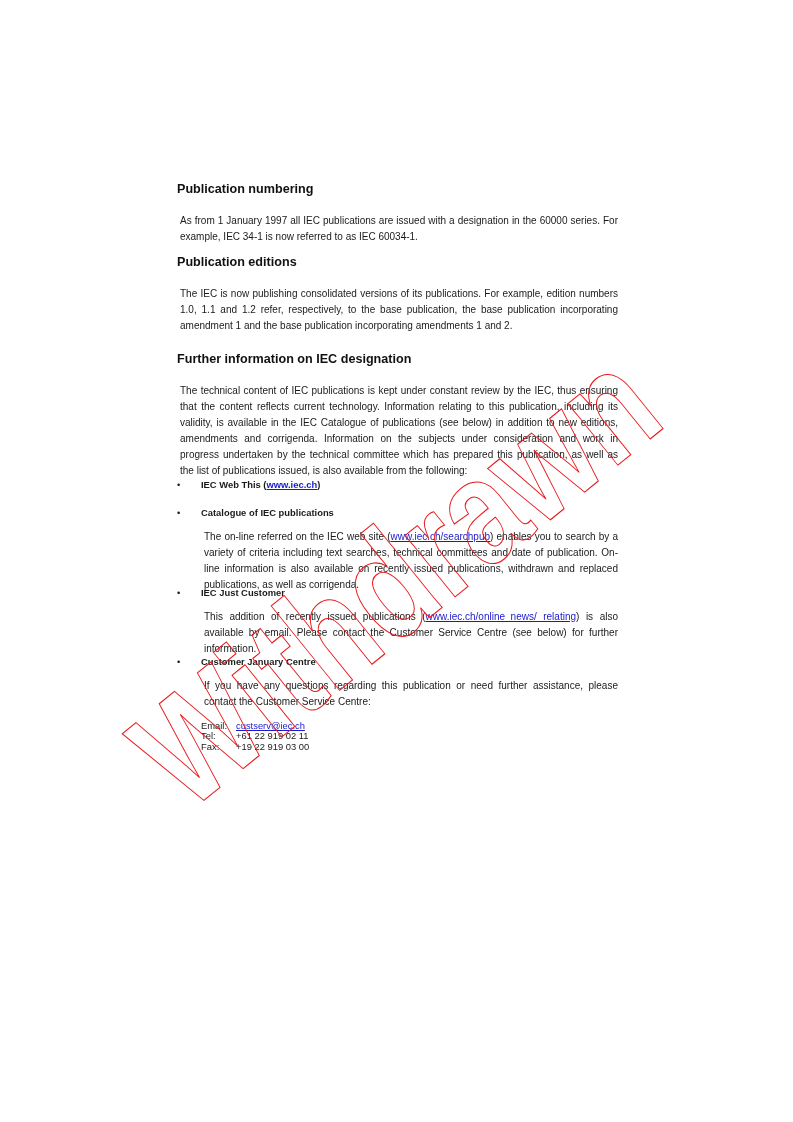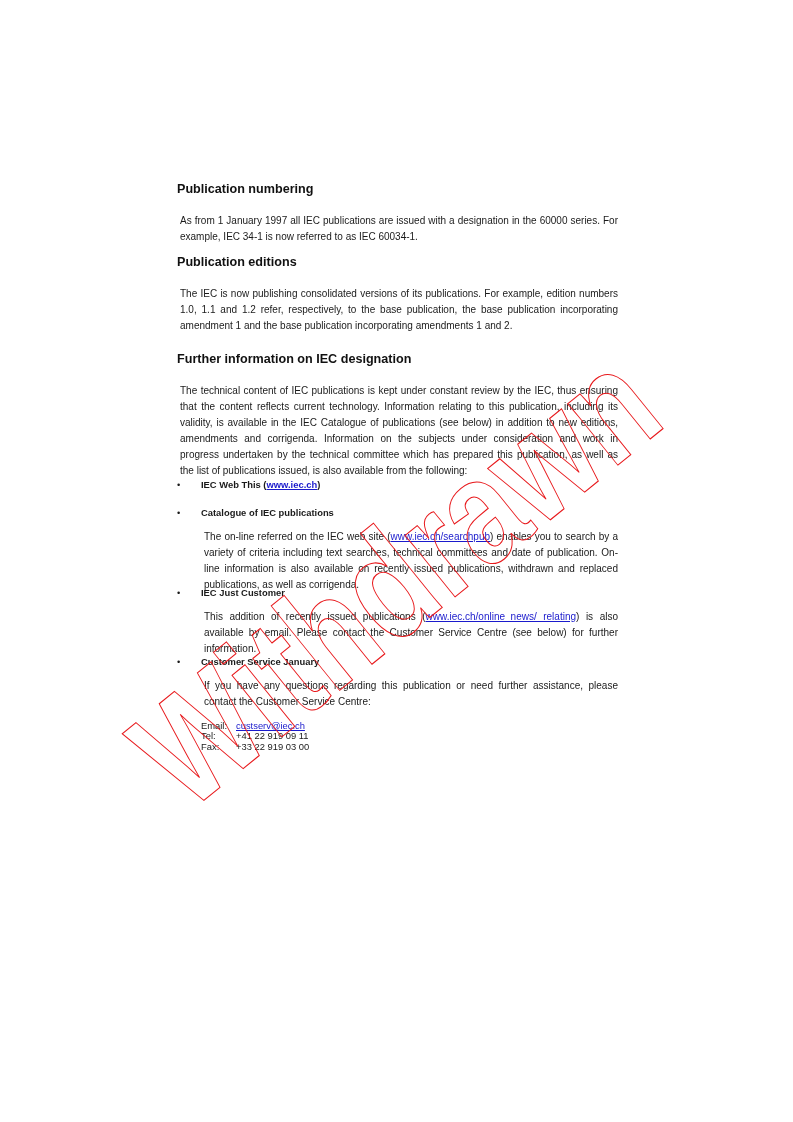--- a/index.html
+++ b/index.html
@@ -52,36 +52,36 @@
     </div>
 
     <div class="bullet" style="top:407px;">
       <span class="dot">•</span>
       <span class="btitle">IEC Just Customer</span>
       <p class="bbody"><span>This addition of recently issued publications (</span><a class="lnk">www.iec.ch/online_news/ relating</a><span>) is also available by email. Please contact the Customer Service Centre (see below) for further information.</span></p>
     </div>
 
     <div class="bullet" style="top:476px;">
       <span class="dot">•</span>
-      <span class="btitle">Customer Service January</span>
+      <span class="btitle">Customer January Centre</span>
       <p class="bbody">If you have any questions regarding this publication or need further assistance, please contact the Customer Service Centre:</p>
     </div>
 
     <div class="contact" style="top:540px;">
       <div class="row">
         <span class="lab">Email:</span>
         <a class="lnk">custserv@iec.ch</a>
       </div>
       <div class="row">
         <span class="lab">Tel:</span>
-        <span>+41 22 919 09 11</span>
+        <span>+61 22 919 02 11</span>
       </div>
       <div class="row">
         <span class="lab">Fax:</span>
-        <span>+33 22 919 03 00</span>
+        <span>+19 22 919 03 00</span>
       </div>
     </div>
 
   </div>
 
   <svg class="watermark" width="793" height="1122" viewBox="0 0 793 1122">
     <text x="0" y="0" transform="translate(403 588) rotate(-39)" text-anchor="middle" dominant-baseline="middle" font-family="Liberation Sans, sans-serif" font-weight="bold" font-size="150" fill="none" stroke="#e8191c" stroke-width="1.1" textLength="620" lengthAdjust="spacingAndGlyphs">Withdrawn</text>
   </svg>
 </div>
 

